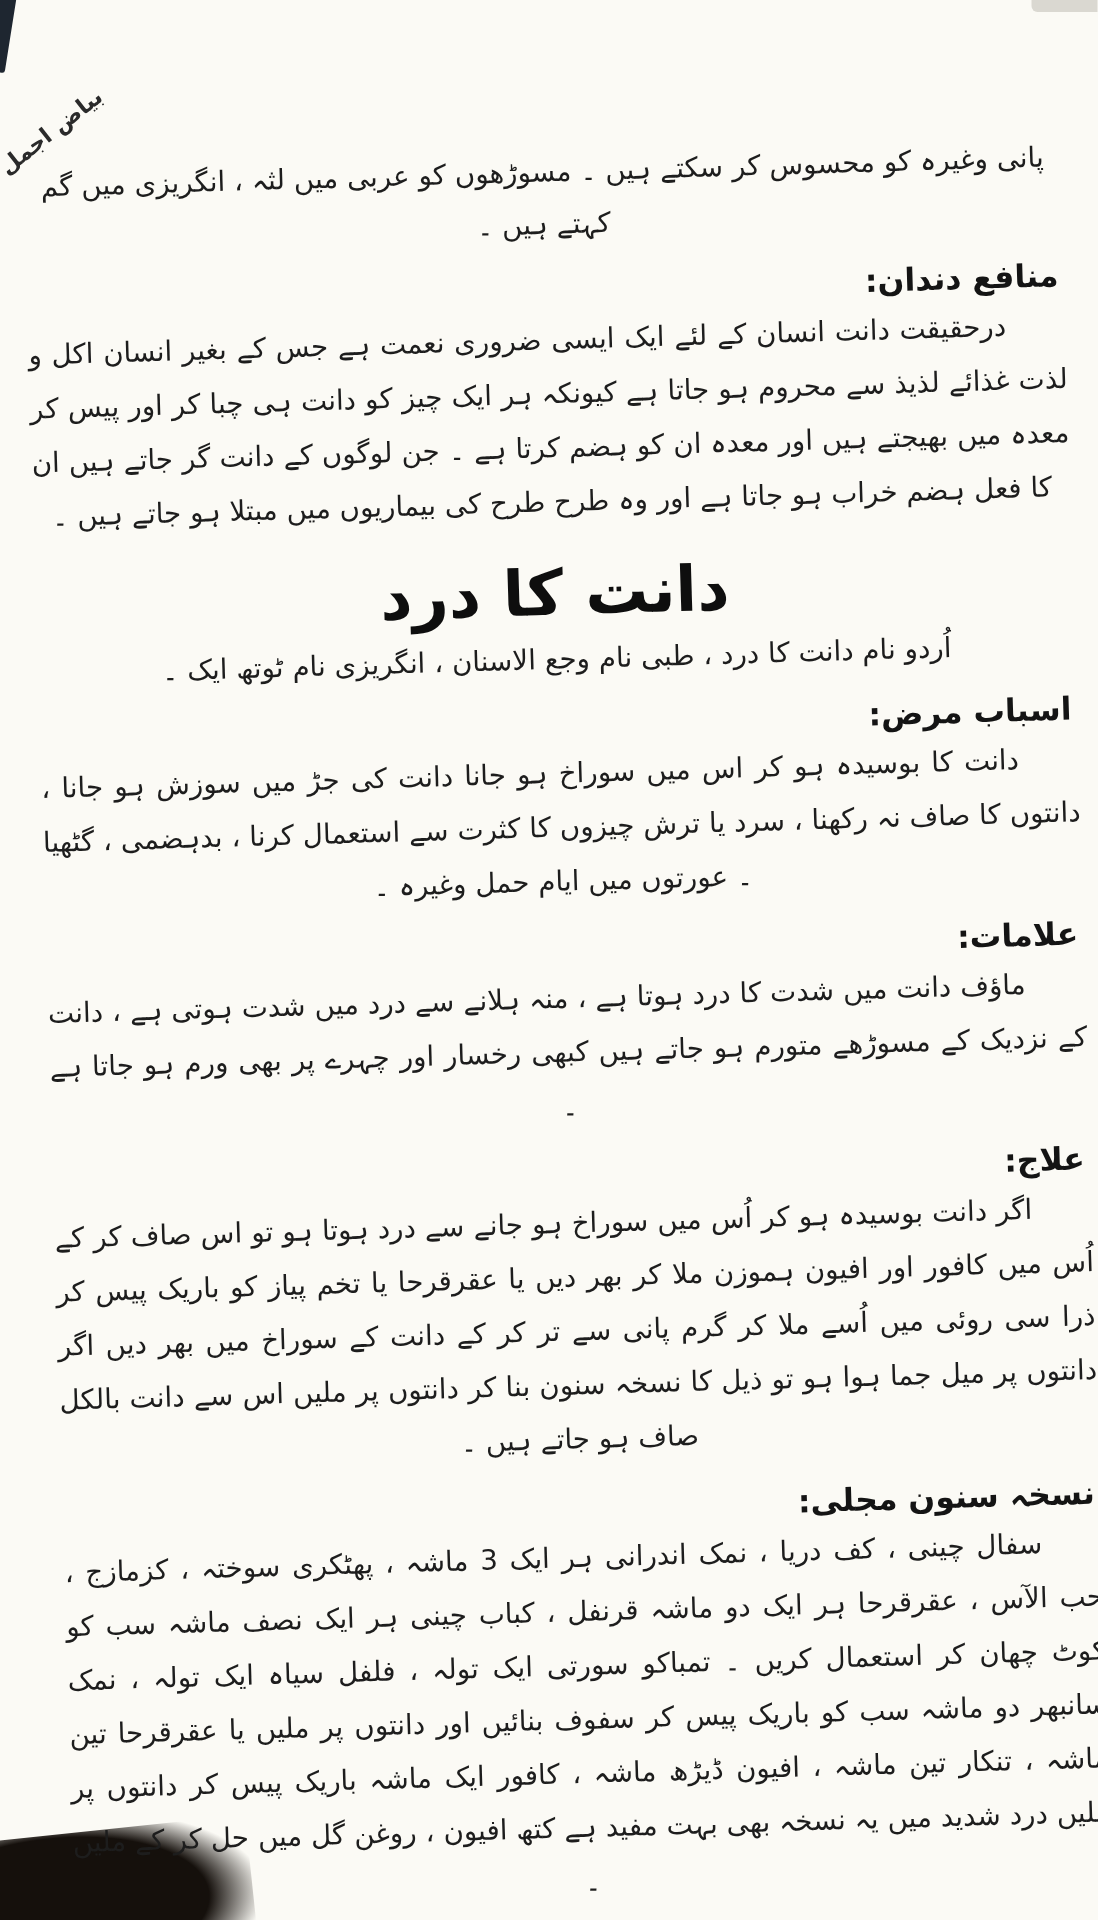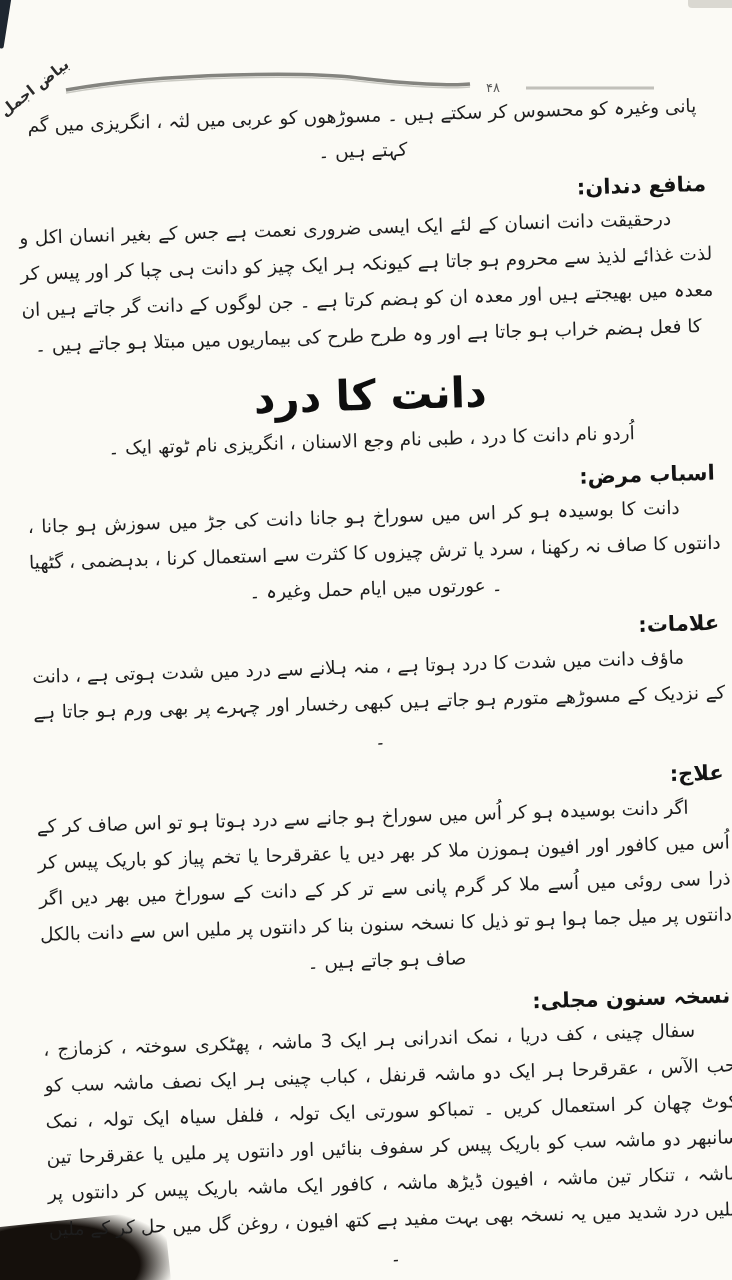--- a/index.html
+++ b/index.html
@@ -88,28 +88,20 @@
 <body>
 
 <div class="page">
 
   <div class="artifact-corner-tl"></div>
   <div class="artifact-edge-tr"></div>
   <div class="artifact-corner-bl"></div>
 
   <div class="running-title">بیاض اجمل</div>
 
-  <div class="header-band">
-    <svg width="620" height="40" viewBox="0 0 620 40">
-      <path d="M8,26 C110,8 250,8 300,14 C350,20 395,22 412,20" fill="none" stroke="#6f6f6a" stroke-width="3.5" opacity="0.85"></path>
-      <path d="M8,26 C110,8 250,8 300,14 C350,20 395,22 412,20" fill="none" stroke="#a9a8a0" stroke-width="1.5" opacity="0.6" transform="translate(0,3)"></path>
-      <path d="M468,24 L596,24" fill="none" stroke="#9b9a93" stroke-width="3" opacity="0.6"></path>
-    </svg>
-    <span class="page-number">۴۸</span>
-  </div>
 
   <div class="content">
 
     <p class="continued-line">پانی وغیرہ کو محسوس کر سکتے ہیں ۔ مسوڑھوں کو عربی میں لثہ ، انگریزی میں گم کہتے ہیں ۔</p>
 
     <h2 class="sec-heading">منافع دندان:</h2>
     <p class="sec-body">درحقیقت دانت انسان کے لئے ایک ایسی ضروری نعمت ہے جس کے بغیر انسان اکل و لذت غذائے لذیذ سے محروم ہو جاتا ہے کیونکہ ہر ایک چیز کو دانت ہی چبا کر اور پیس کر معدہ میں بھیجتے ہیں اور معدہ ان کو ہضم کرتا ہے ۔ جن لوگوں کے دانت گر جاتے ہیں ان کا فعل ہضم خراب ہو جاتا ہے اور وہ طرح طرح کی بیماریوں میں مبتلا ہو جاتے ہیں ۔</p>
 
     <h1 class="main-title">دانت کا درد</h1>
     <p class="names-line">اُردو نام دانت کا درد ، طبی نام وجع الاسنان ، انگریزی نام ٹوتھ ایک ۔</p>

